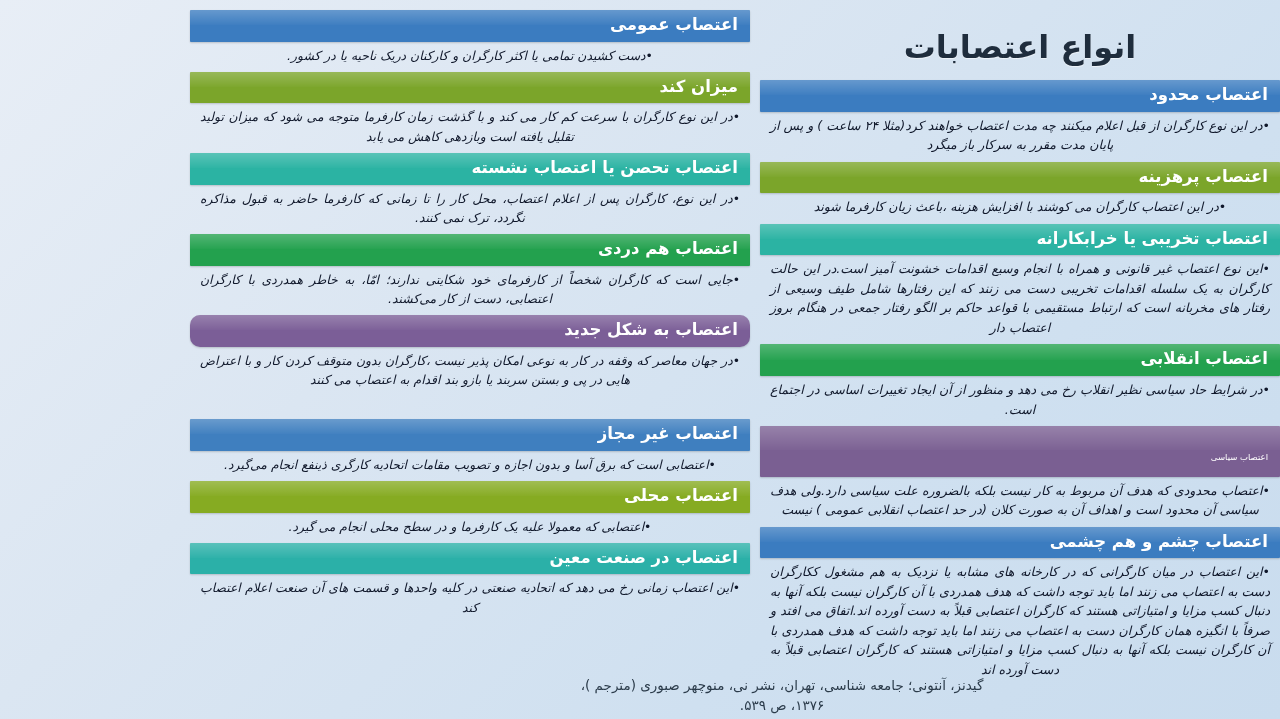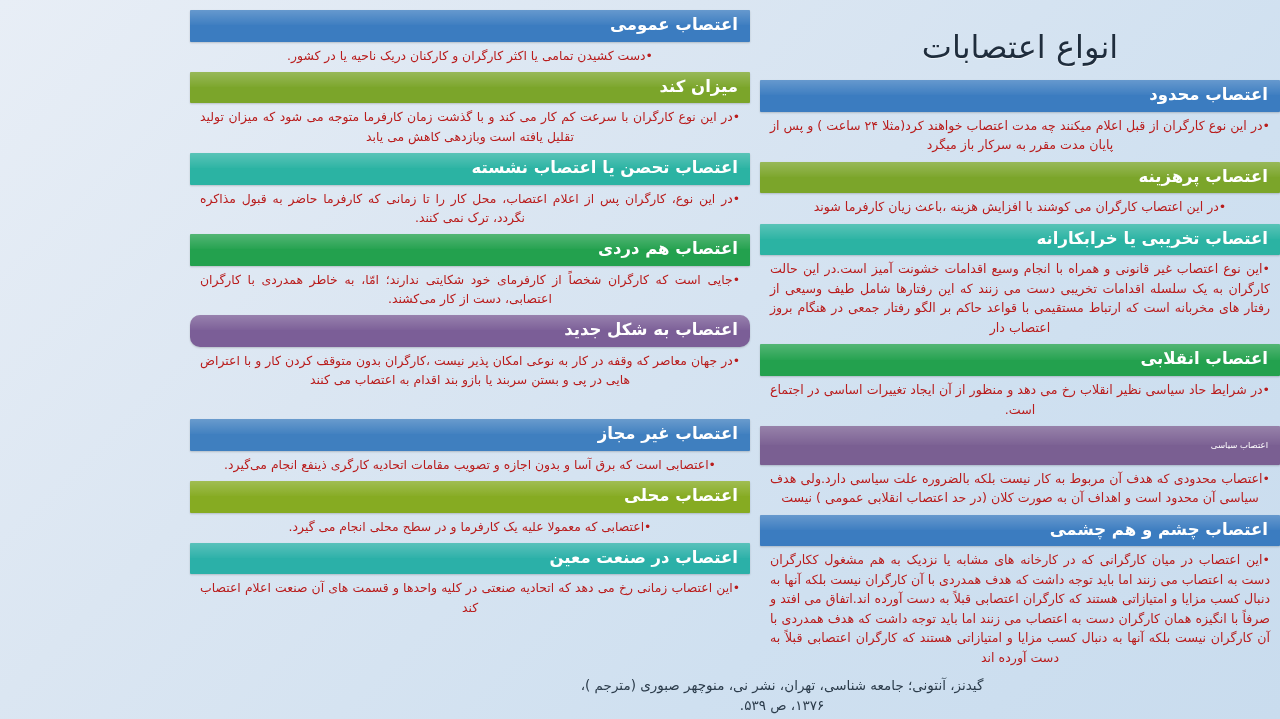--- a/index.html
+++ b/index.html
@@ -27,53 +27,54 @@
   .col-left {
     position: absolute;
     top: 10px; right: 530px;
     width: 560px;
     height: 700px;
   }
   .title {
     text-align: center;
     color: #1f2d3d;
     font-size: 32px;
-    font-weight: normal;
+    font-weight: bold;
     letter-spacing: 0px;
     margin: 18px 14px 14px 14px;
     text-shadow: 0 1px 1px rgba(255,255,255,0.6);
   }
   .block { margin-bottom: 5px; }
   .bar {
     position: relative;
     color: #ffffff;
     font-weight: bold;
     font-size: 16.5px;
     padding: 5px 12px 6px 12px;
     text-align: right;
     line-height: 1.25;
     border-radius: 1px;
     box-shadow: 0 1px 2px rgba(0,0,0,0.18);
     overflow: hidden;
   }
-  .bar.small { font-size: 8.5px; padding: 14px 12px 14px 12px; font-weight: normal; }
+  .bar.small { font-size: 8.5px; padding: 26px 12px 14px 12px; font-weight: normal; }
   .bar::after {
     content: "";
     position: absolute;
     left: 0; right: 0; top: 0; height: 48%;
     background: linear-gradient(to bottom, rgba(255,255,255,0.22), rgba(255,255,255,0.02));
     pointer-events: none;
   }
   .body {
-    color: #b91c1c;
+    color: #0f172a;
     font-size: 12.4px;
     line-height: 1.55;
     padding: 4px 10px 2px 10px;
     text-align: justify;
     text-align-last: center;
+    font-style: italic;
   }
   .right-body { font-size: 12.6px; }
   .source {
     position: absolute;
     bottom: 4px;
     right: 288px;
     width: 420px;
     text-align: center;
     font-size: 13.5px;
     color: #2b3b4a;

